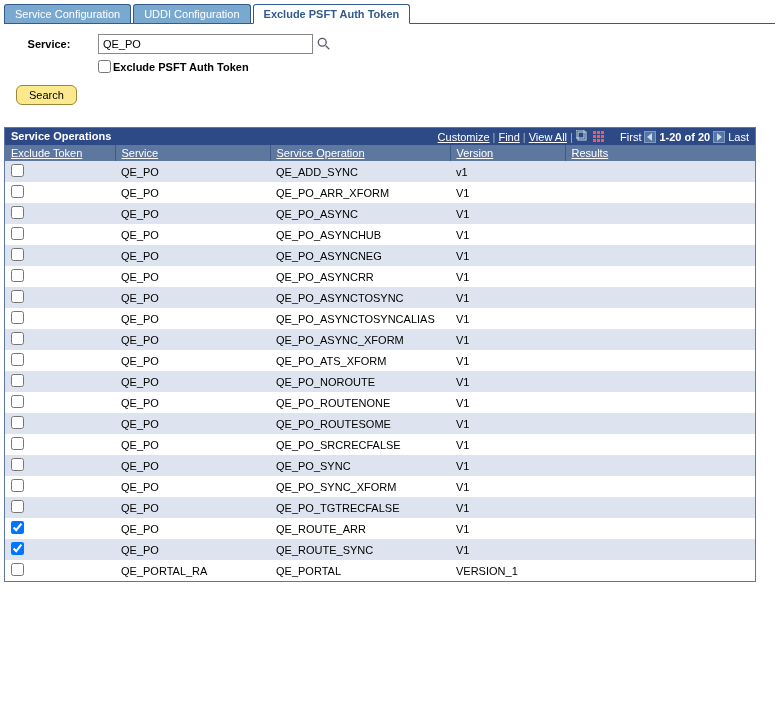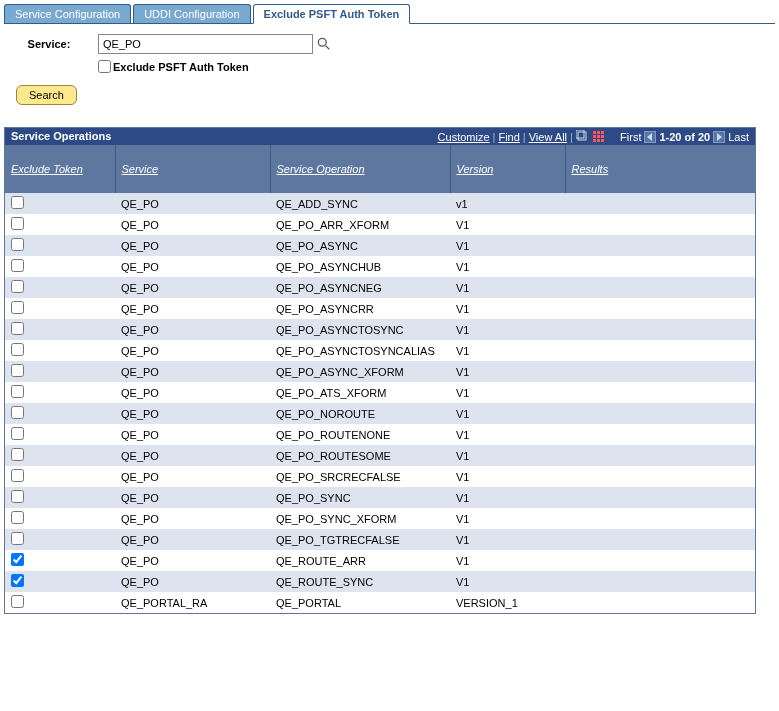--- a/index.html
+++ b/index.html
@@ -60,26 +60,25 @@
     .nav-btn { width: 12px; height: 12px; background: #5575a8; display: inline-flex; align-items:center; justify-content:center; border: 1px solid #7f9bc4; cursor: pointer; }
     .nav-btn svg { display:block; }
     .grid-tools .txt { color: #fff; }
     .icon-small { width: 13px; height: 13px; display: inline-block; }
     
     table { width: 100%; border-collapse: collapse; }
     thead th {
       background: #5e779f;
       color: #fff;
       text-align: left;
-      padding: 18px 6px;
+      padding: 2px 6px;
       font-weight: normal;
       text-decoration: underline;
       font-size: 11px;
       border-right: 1px solid #3e5a86;
-      font-style: italic;
     }
     thead th:last-child { border-right: none; }
     tbody td {
       padding: 3px 6px;
       font-size: 11px;
       vertical-align: middle;
       height: 20px;
     }
     tbody tr:nth-child(odd) td { background: #dde4ef; }
     tbody tr:nth-child(even) td { background: #fff; }

